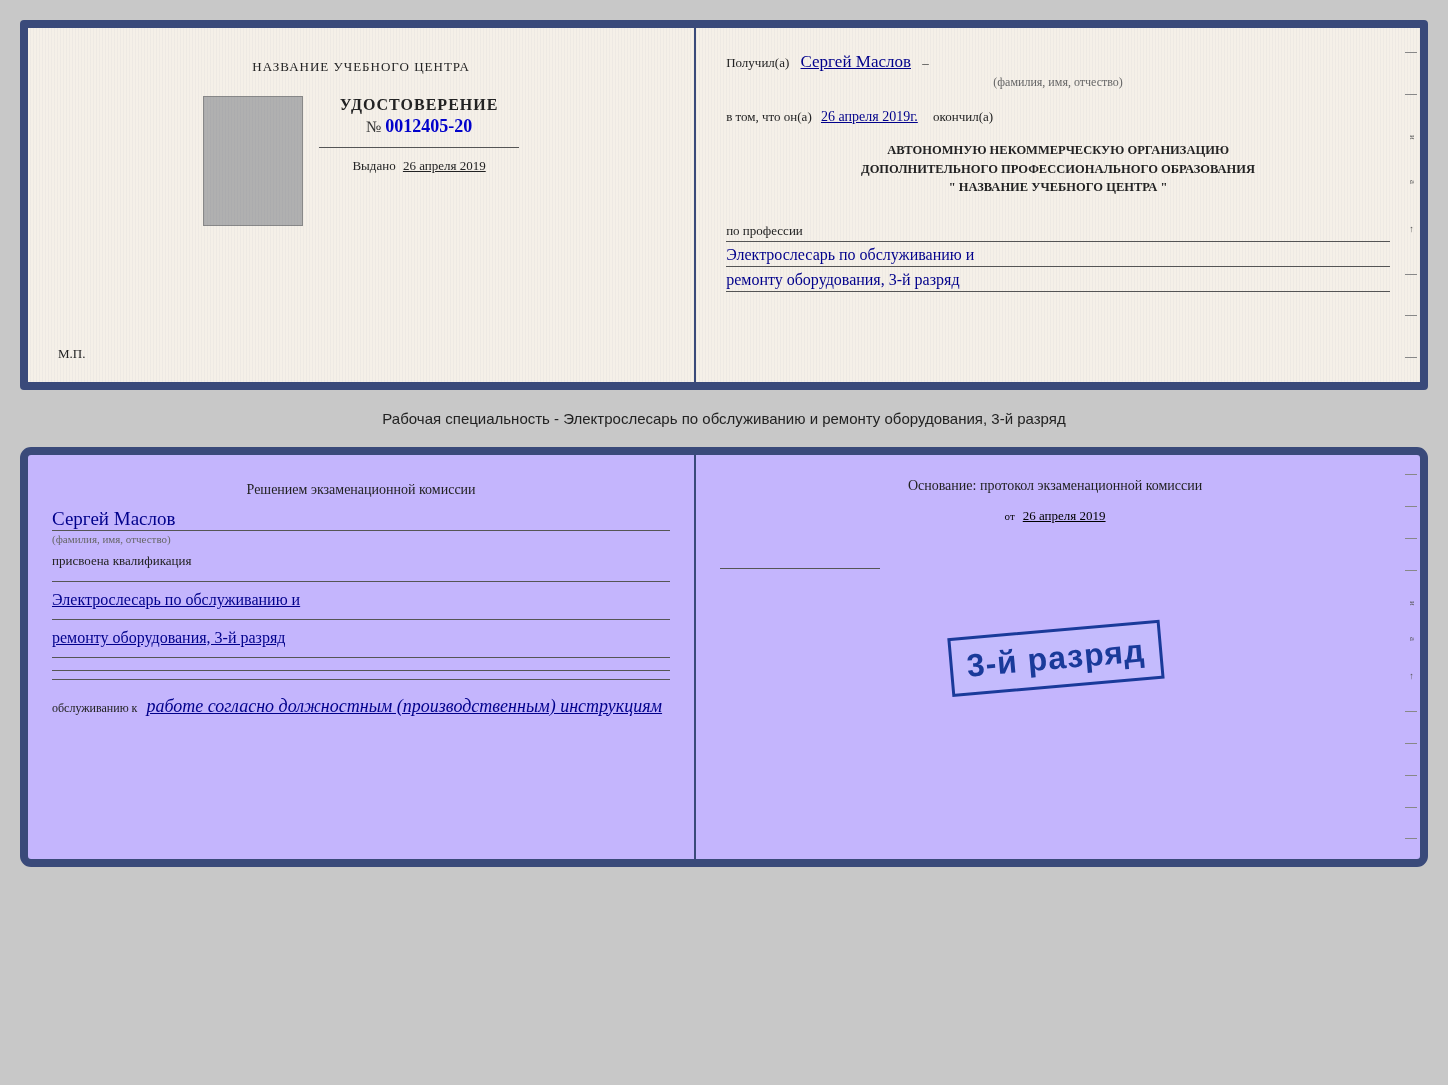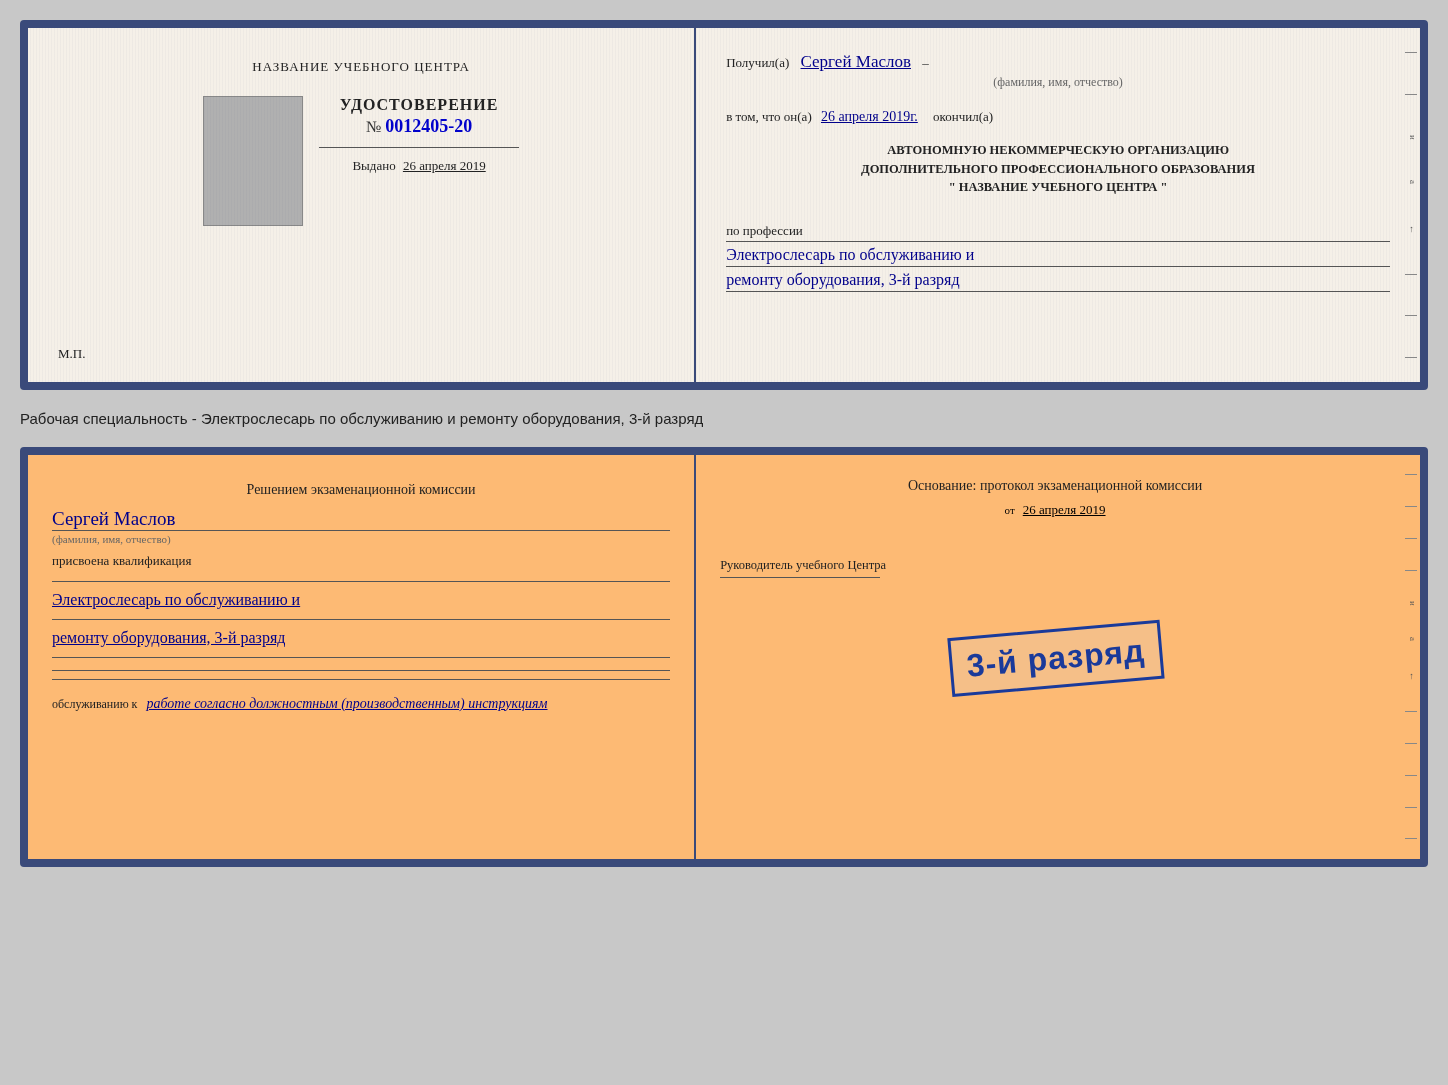--- a/index.html
+++ b/index.html
@@ -160,48 +160,49 @@
       width: 100%;
       margin: 2px 0;
     }
 
     
     .middle-text {
       font-size: 15px;
       color: #222;
       padding: 4px 0;
       font-family: Arial, sans-serif;
+      text-align: center;
     }
 
     
     .bottom-card {
-      background: #fdba74;
+      background: #c4b5fd;
       border: 8px solid #3a4a7a;
-      border-radius: 4px;
+      border-radius: 11px;
       display: flex;
       width: 100%;
       min-height: 420px;
       position: relative;
       overflow: hidden;
     }
 
     .bottom-left {
       width: 48%;
       padding: 24px 24px 20px 24px;
       border-right: 2px solid #3a4a7a;
       display: flex;
       flex-direction: column;
     }
 
     .bottom-right {
       width: 52%;
       padding: 20px 30px 20px 24px;
       display: flex;
       flex-direction: column;
-      gap: 4px;
+      gap: 10px;
       position: relative;
     }
 
     .bottom-section-title {
       font-size: 14px;
       text-align: center;
       line-height: 1.5;
       color: #222;
       margin-bottom: 8px;
     }
@@ -244,21 +245,21 @@
 
     .bottom-dopusk {
       font-size: 12px;
       color: #222;
       margin-top: 10px;
     }
 
     .bottom-dopusk-hw {
       font-family: 'Segoe Script', 'Bradley Hand', cursive;
       color: #00008b;
-      font-size: 14px;
+      font-size: 18px;
       font-style: italic;
       text-decoration: underline;
     }
 
     
     .stamp {
       position: absolute;
       left: 50%;
       top: 48%;
       transform: translate(-50%, -50%);
@@ -438,21 +439,20 @@
       <div class="right-text" style="text-align:center; font-size:14px; line-height:1.5;">Основание: протокол экзаменационной комиссии</div>
 
 
       <div style="text-align:center;">
         <span style="font-size:11px;">от</span>
         <span style="margin-left:4px; font-size:13px; text-decoration:underline;">26 апреля 2019</span>
       </div>
 
 
       <div style="margin-top:30px;">
-        <div class="right-rukovod">Руководитель учебного Центра</div>
         <div class="right-sig-line"></div>
       </div>
 
       <div class="stamp">3-й разряд</div>
 
       <div class="right-edge">
         <div class="edge-dash"></div>
         <div class="edge-dash"></div>
         <div class="edge-dash"></div>
         <div class="edge-dash"></div>

